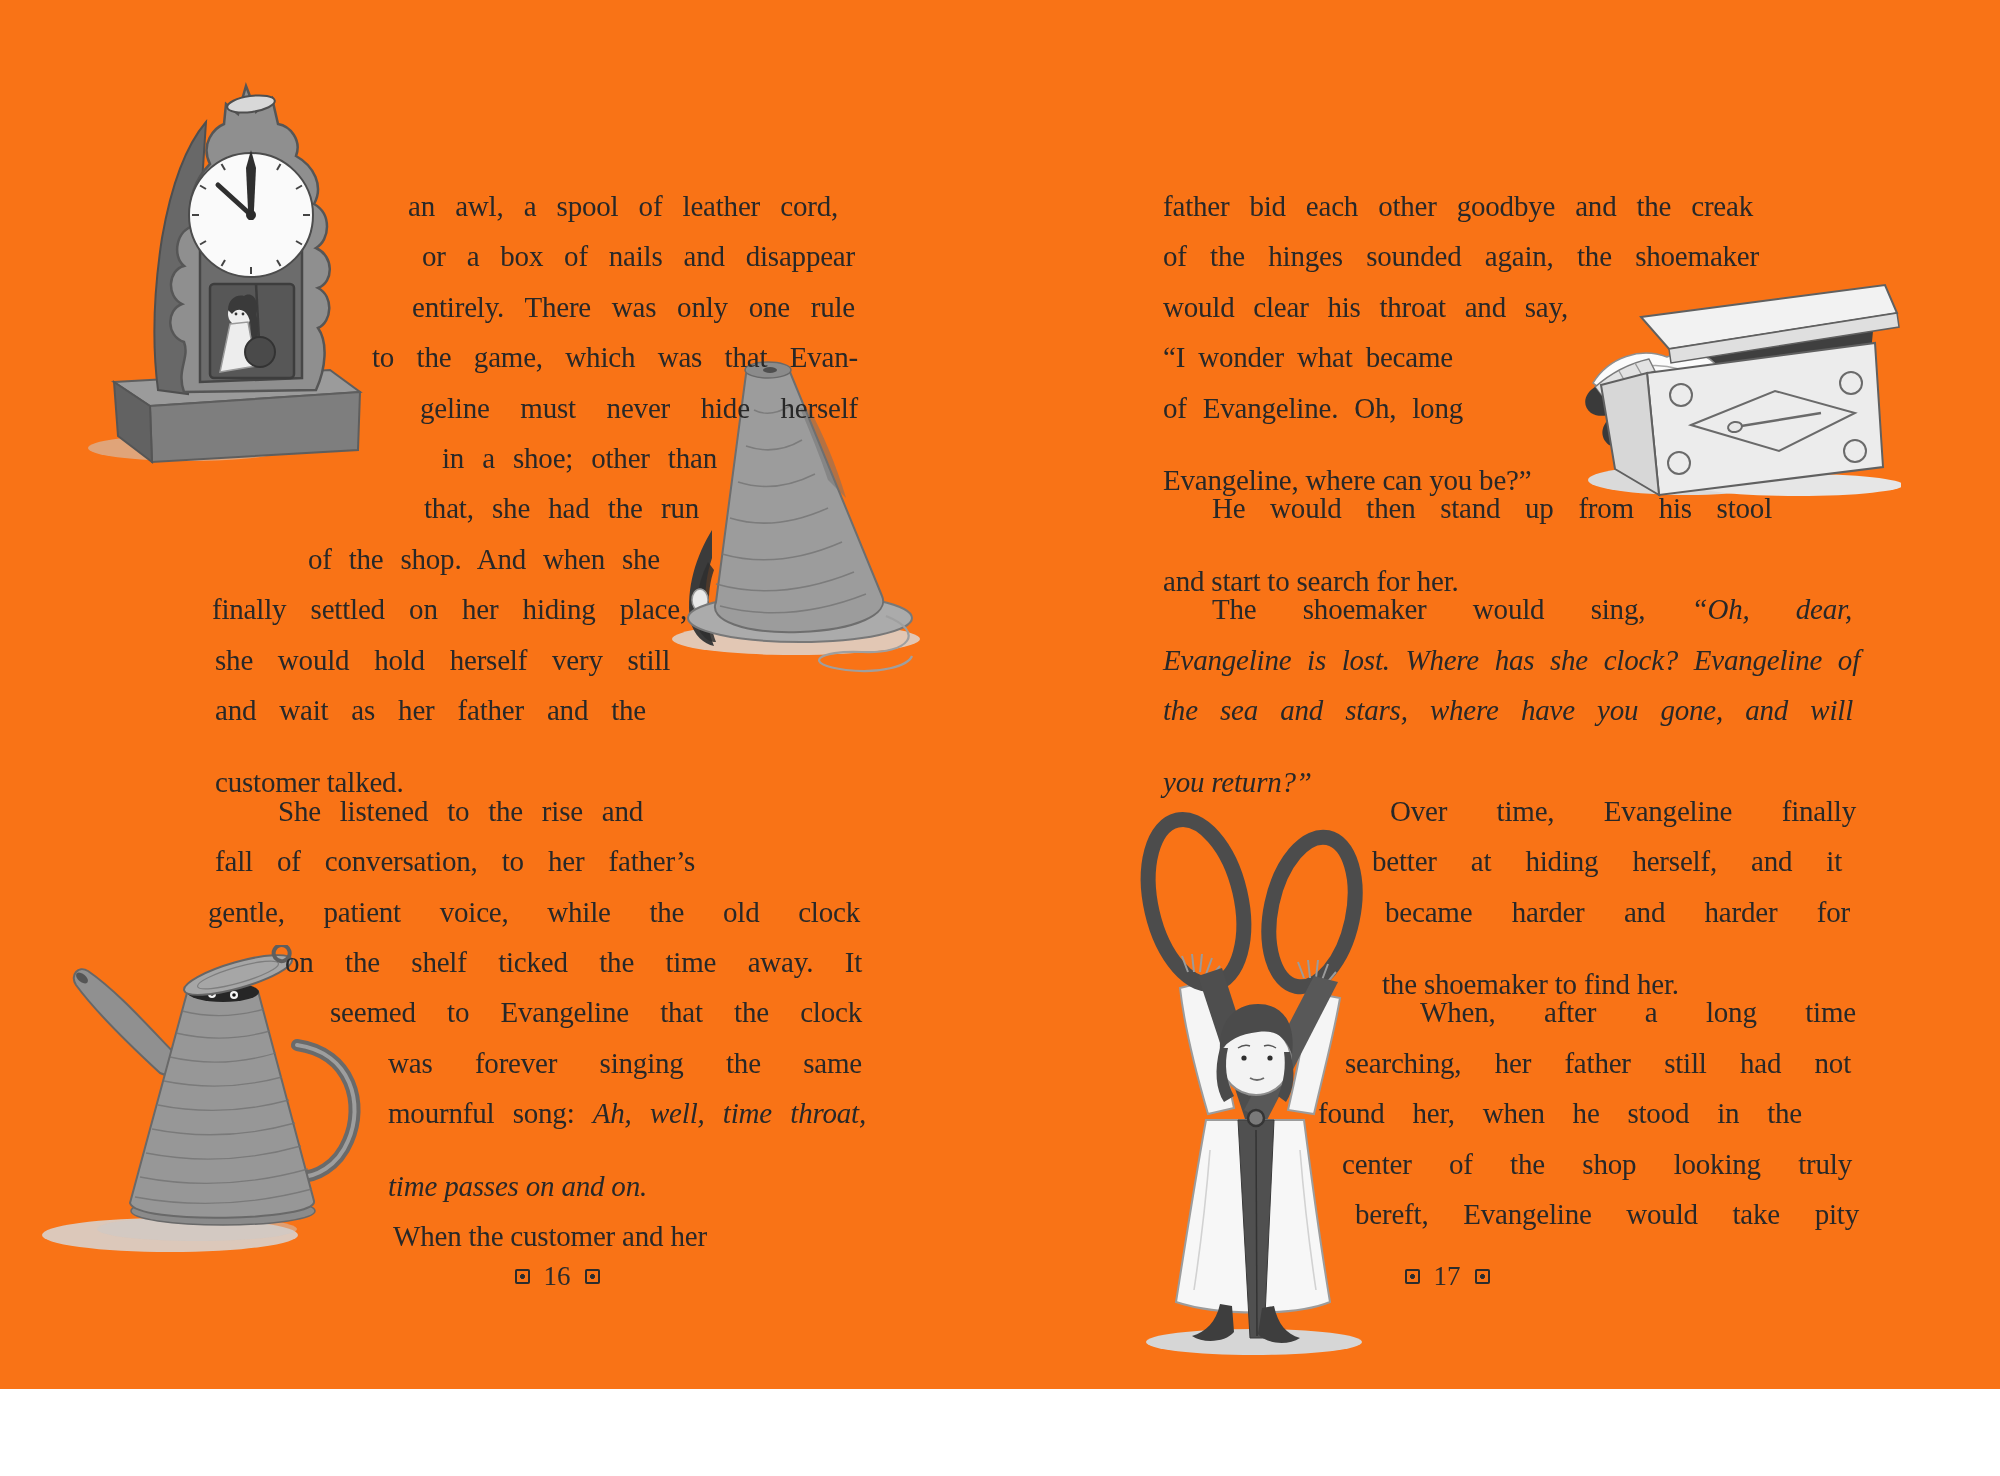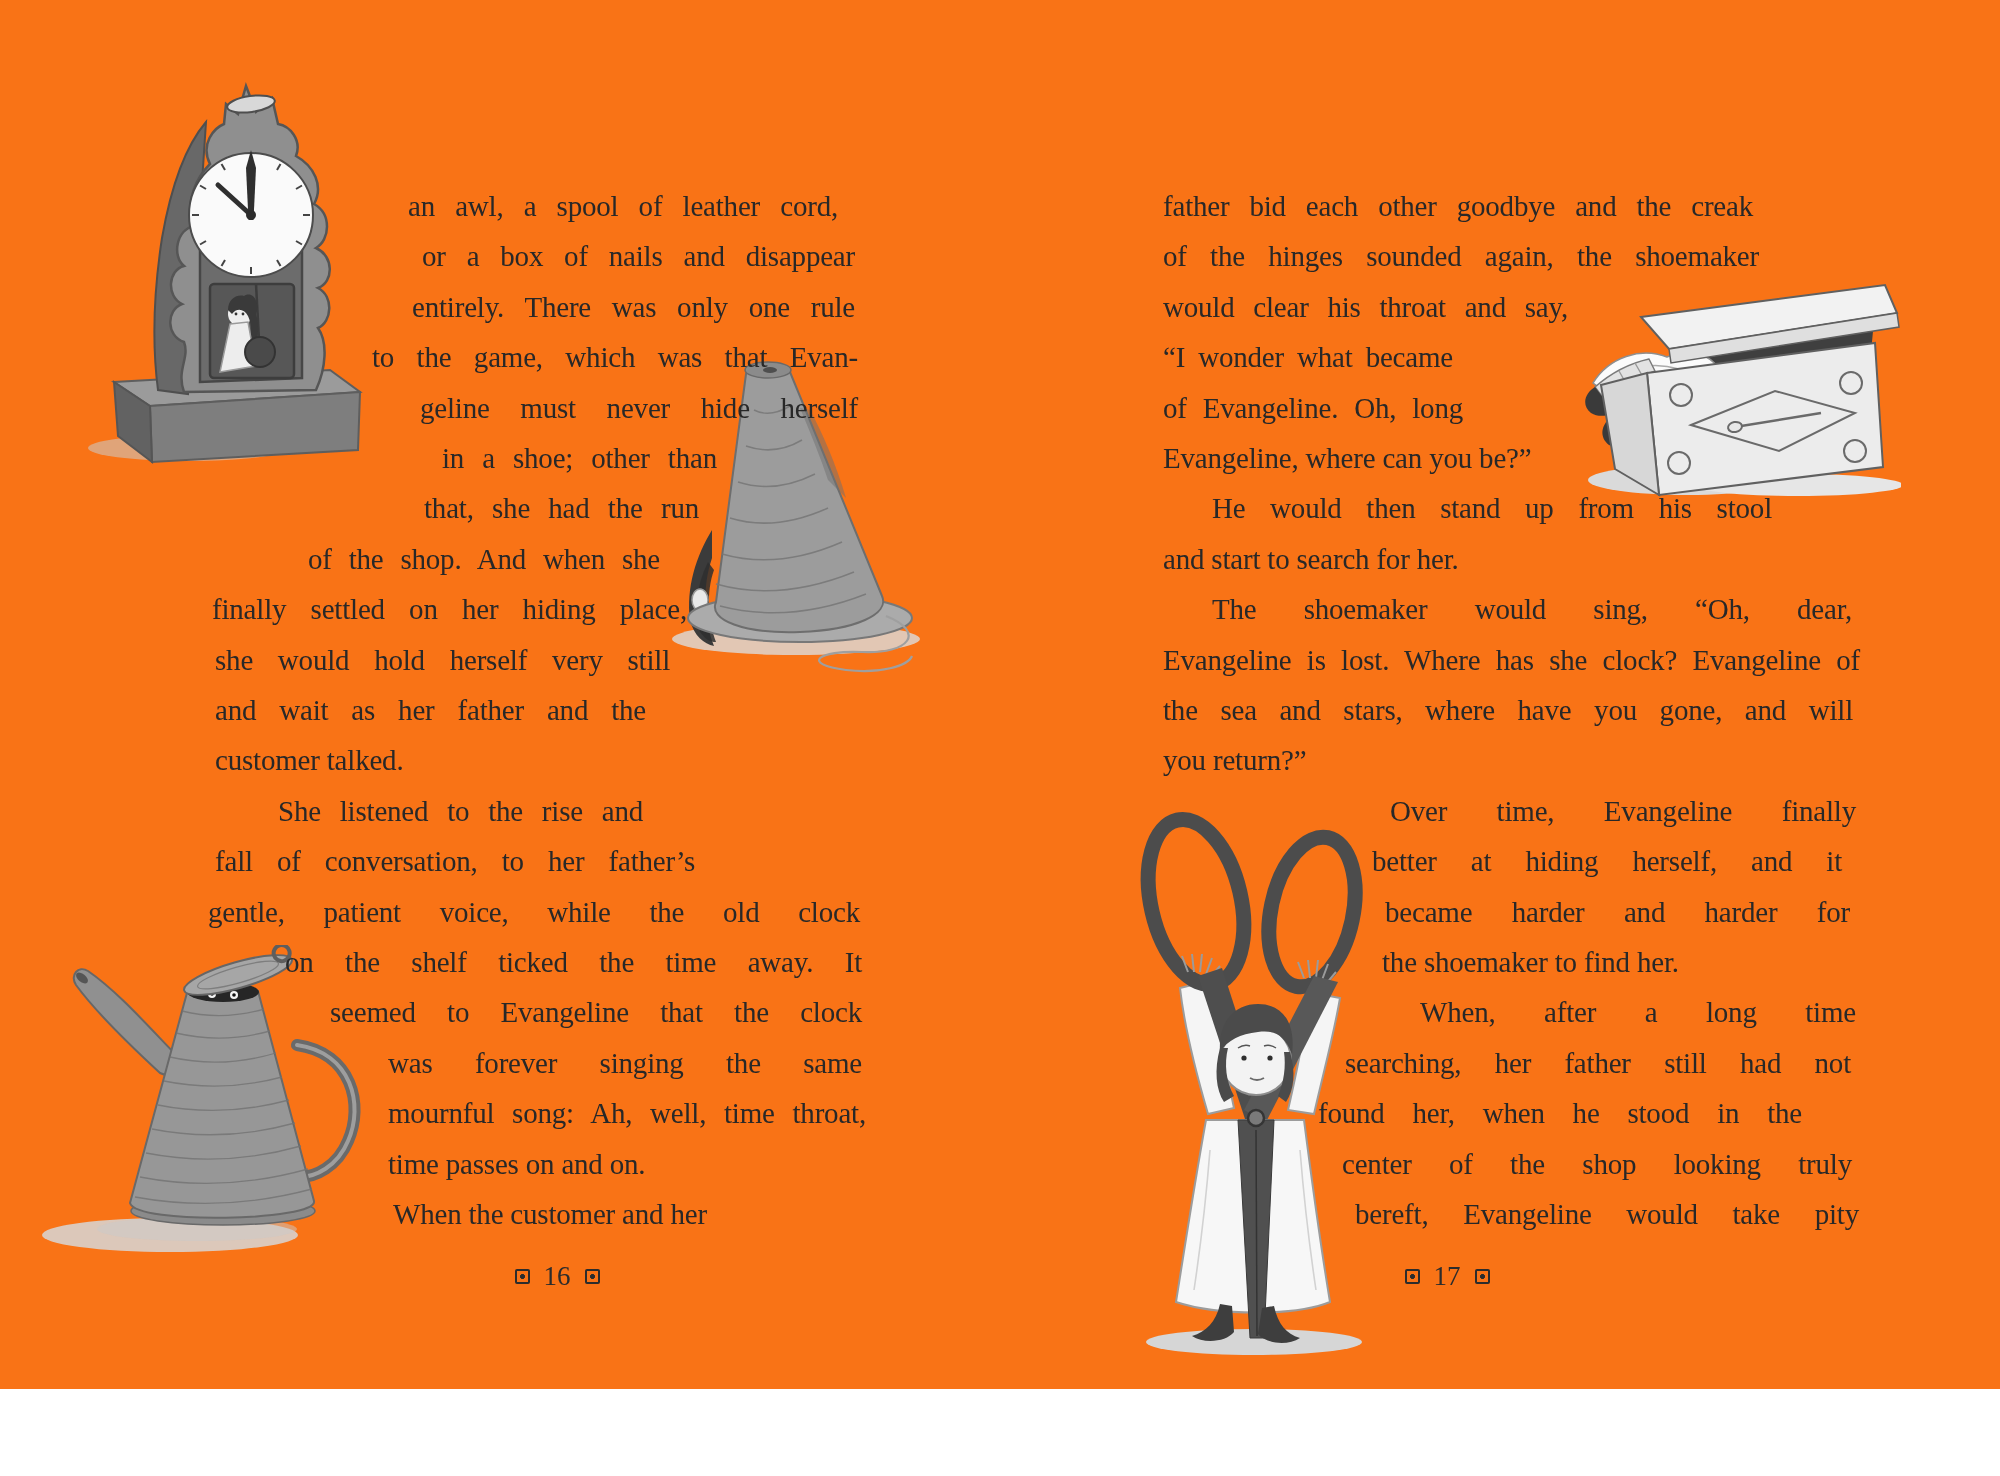--- a/index.html
+++ b/index.html
@@ -6,22 +6,22 @@
   .spread {
     position:relative; width:2000px; height:1389px;
     background:#f97316; overflow:hidden;
     font-family:"Liberation Serif", serif;
   }
   .ln {
     position:absolute; font-size:29px; line-height:40px;
     color:#282828; letter-spacing:-0.2px;
   }
   .j { text-align:justify; text-align-last:justify; }
-  .l { text-align:left; text-align-last:left; }
-  .it { }
+  .l { text-align:left; text-align-last:left;margin-top:22px; }
+  .it { font-style:italic; }
   .pagefoot {
     position:absolute; display:flex; align-items:center; justify-content:center;
     gap:14px; font-size:27px; line-height:40px; color:#2c2c2c;
   }
   .orn {
     width:11px; height:11px; display:inline-block;
     border:2px solid #2c2c2c; border-radius:2px;
     background:radial-gradient(circle,#2c2c2c 2.2px,transparent 2.7px);
   }
   .illus { position:absolute; }

